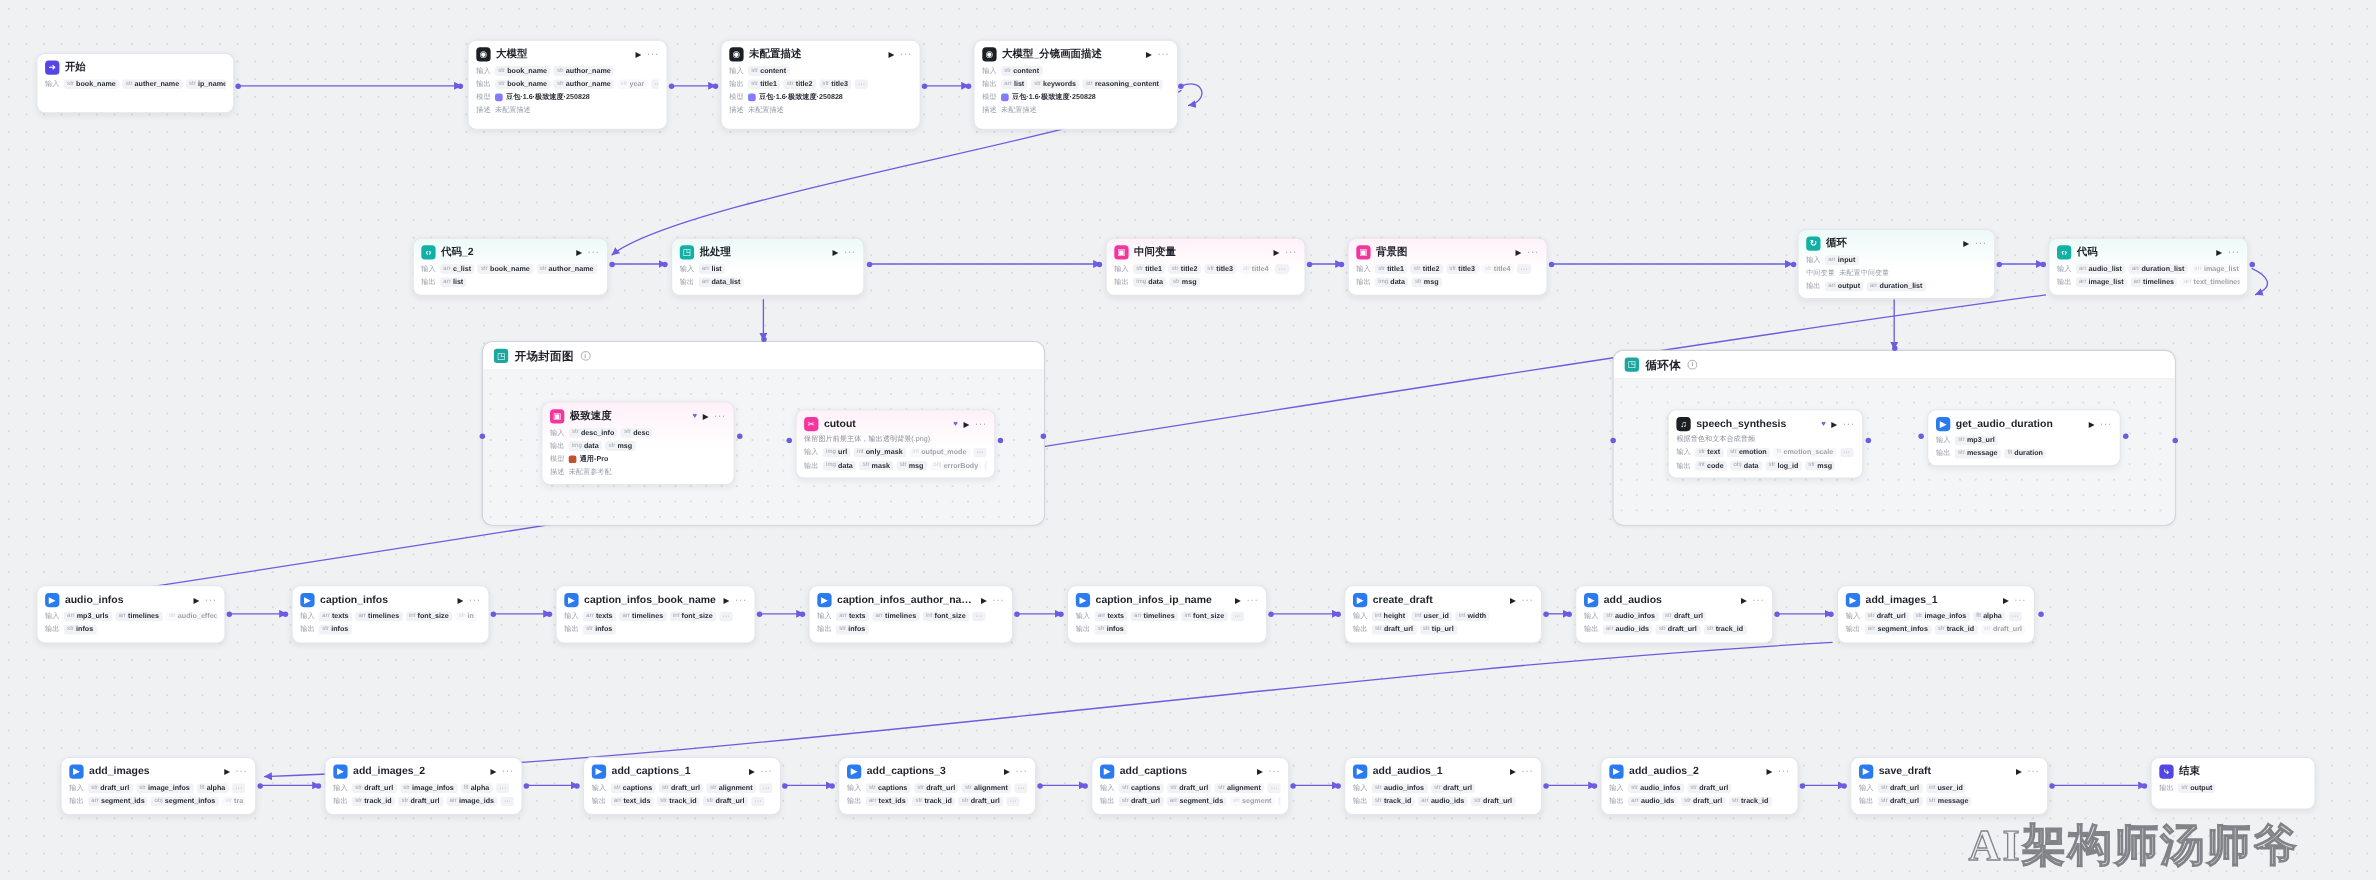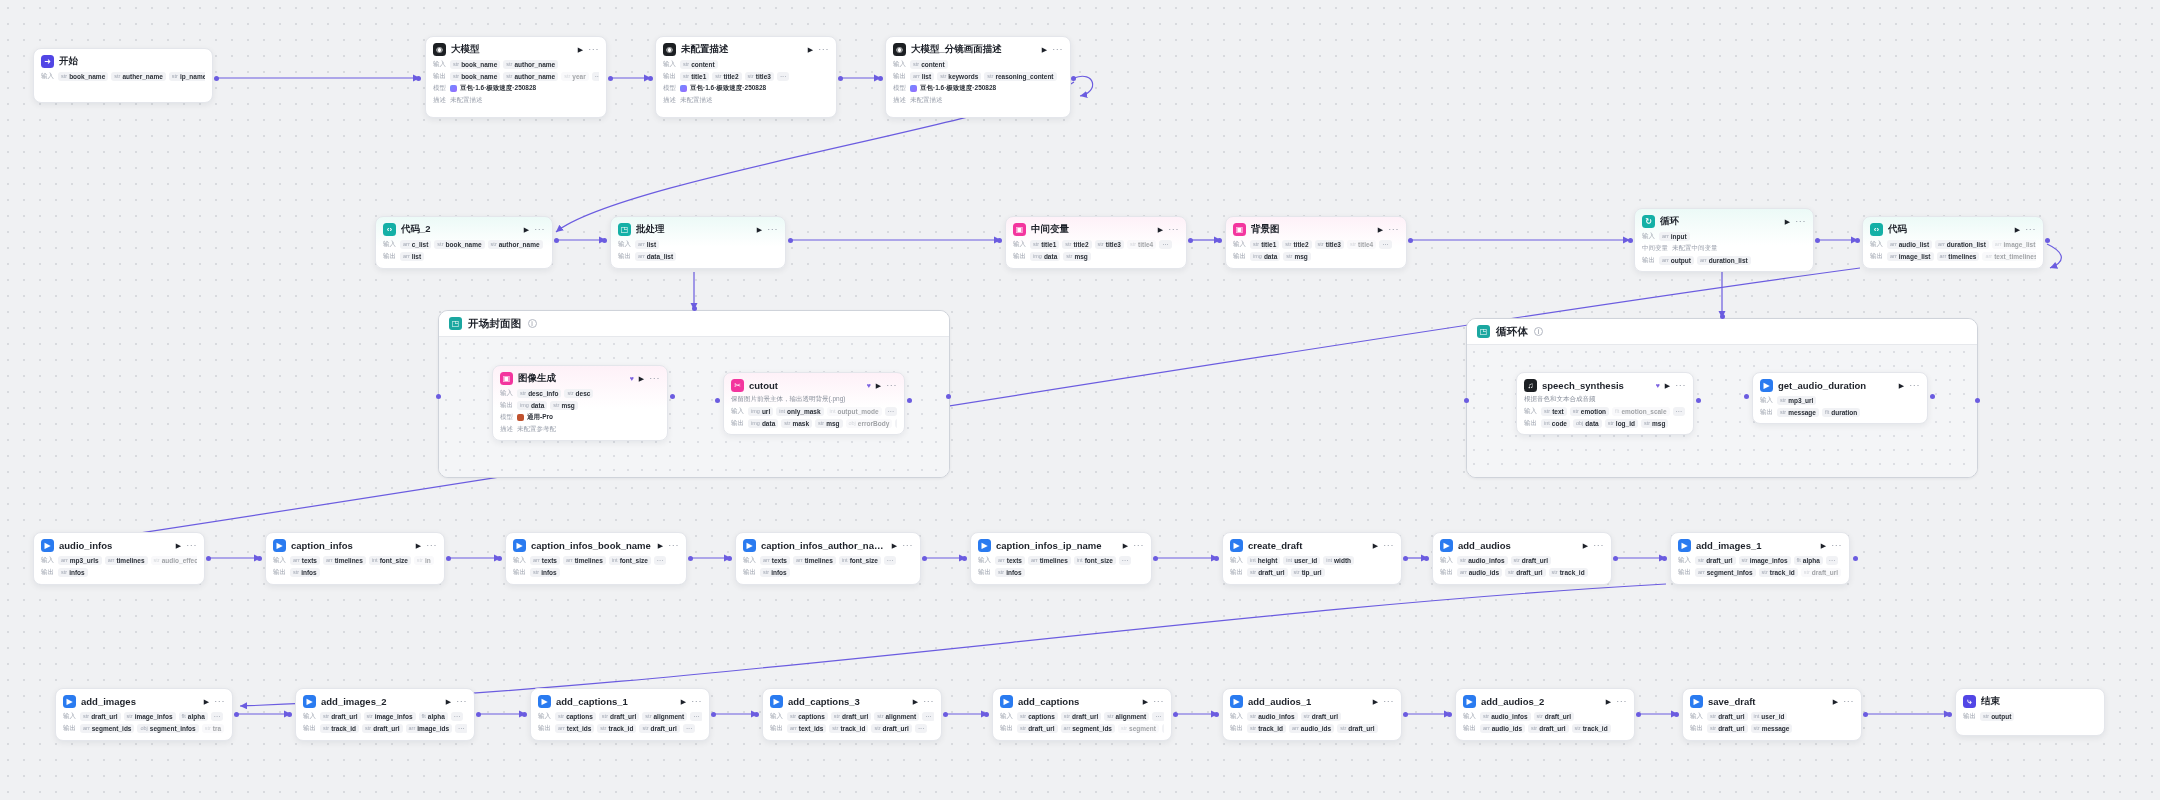--- a/index.html
+++ b/index.html
@@ -501,21 +501,21 @@
           <span class="pills">
             <span class="pill"><span class="t">arr</span>image_list</span>
             <span class="pill"><span class="t">arr</span>timelines</span>
             <span class="pill faded"><span class="t">arr</span>text_timelines</span>
           </span>
         </div>
       </div>
       <div class="node tinted-pink" style="left: 492px; top: 365px; width: 176px; min-height: 62px;">
         <div class="nhead">
       <span class="nicon pink">▣</span>
-      <span class="ntitle">图像生成</span>
+      <span class="ntitle">极致速度</span>
       <span class="nflag">♥</span>
       <span class="nrun">▶</span>
       <span class="ndots">···</span>
     </div>
         <div class="nrow">
       <span class="nlab">输入</span>
           <span class="pills">
             <span class="pill"><span class="t">str</span>desc_info</span>
             <span class="pill"><span class="t">str</span>desc</span>
           </span>
@@ -1024,13 +1024,14 @@
 
     </div>
         <div class="nrow">
       <span class="nlab">输出</span>
           <span class="pills">
             <span class="pill"><span class="t">str</span>output</span>
           </span>
         </div>
       </div>
     </div>
+  <div class="watermark">AI架构师汤师爷</div>
 </div>
 
 </body></html>

